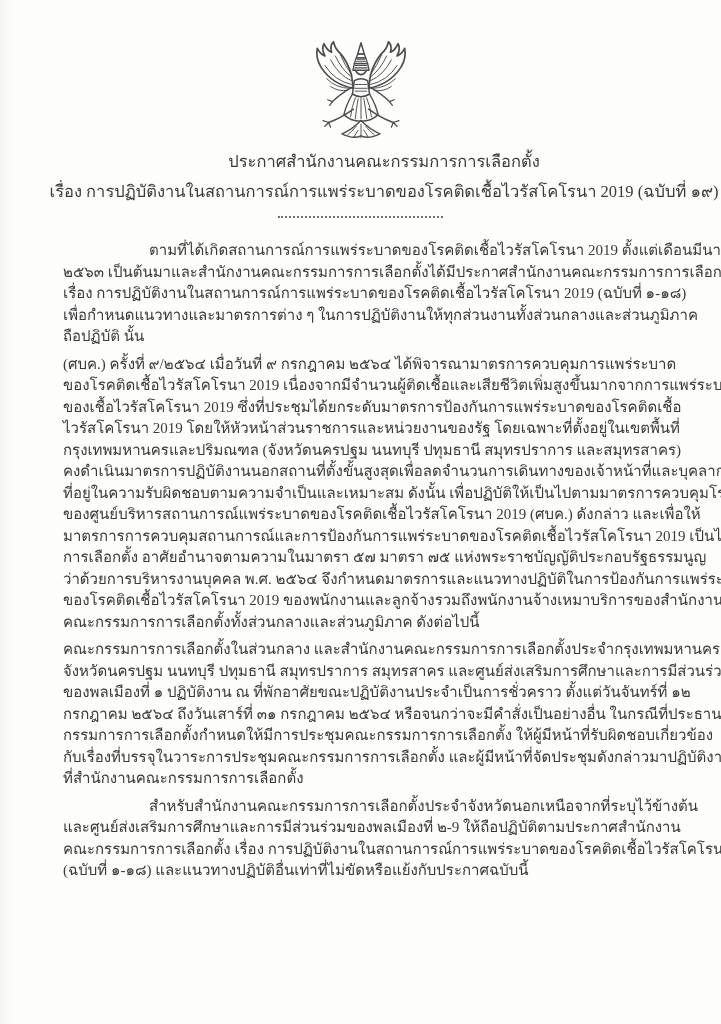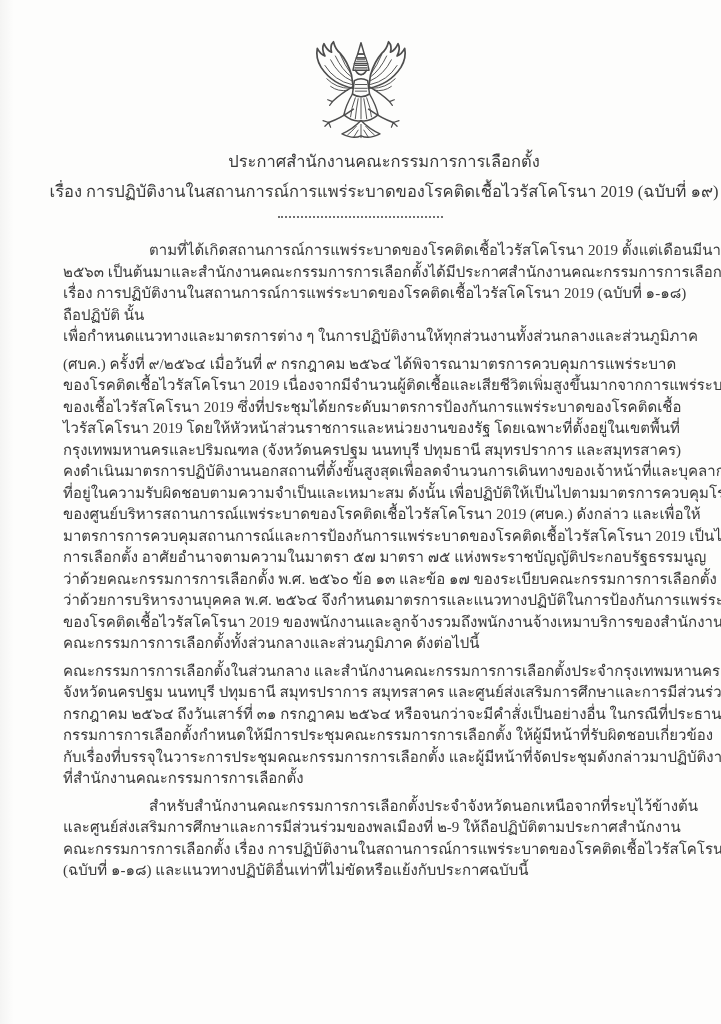--- a/index.html
+++ b/index.html
@@ -88,44 +88,44 @@
     <div class="title-line">เรื่อง การปฏิบัติงานในสถานการณ์การแพร่ระบาดของโรคติดเชื้อไวรัสโคโรนา 2019 (ฉบับที่ ๑๙)</div>
     <div class="divider"></div>
   </div>
 
   <div class="content">
 
     <div class="p">
       <div class="line indent">ตามที่ได้เกิดสถานการณ์การแพร่ระบาดของโรคติดเชื้อไวรัสโคโรนา 2019 ตั้งแต่เดือนมีนาคม</div>
       <div class="line">๒๕๖๓ เป็นต้นมาและสำนักงานคณะกรรมการการเลือกตั้งได้มีประกาศสำนักงานคณะกรรมการการเลือกตั้ง</div>
       <div class="line">เรื่อง การปฏิบัติงานในสถานการณ์การแพร่ระบาดของโรคติดเชื้อไวรัสโคโรนา 2019 (ฉบับที่ ๑-๑๘)</div>
+      <div class="line">เพื่อกำหนดแนวทางและมาตรการต่าง ๆ ในการปฏิบัติงานให้ทุกส่วนงานทั้งส่วนกลางและส่วนภูมิภาค</div>
       <div class="line">ถือปฏิบัติ นั้น</div>
-      <div class="line">เพื่อกำหนดแนวทางและมาตรการต่าง ๆ ในการปฏิบัติงานให้ทุกส่วนงานทั้งส่วนกลางและส่วนภูมิภาค</div>
     </div>
 
     <div class="p">
       <div class="line">(ศบค.) ครั้งที่ ๙/๒๕๖๔ เมื่อวันที่ ๙ กรกฎาคม ๒๕๖๔ ได้พิจารณามาตรการควบคุมการแพร่ระบาด</div>
       <div class="line">ของโรคติดเชื้อไวรัสโคโรนา 2019 เนื่องจากมีจำนวนผู้ติดเชื้อและเสียชีวิตเพิ่มสูงขึ้นมากจากการแพร่ระบาด</div>
       <div class="line">ของเชื้อไวรัสโคโรนา 2019 ซึ่งที่ประชุมได้ยกระดับมาตรการป้องกันการแพร่ระบาดของโรคติดเชื้อ</div>
       <div class="line">ไวรัสโคโรนา 2019 โดยให้หัวหน้าส่วนราชการและหน่วยงานของรัฐ โดยเฉพาะที่ตั้งอยู่ในเขตพื้นที่</div>
       <div class="line">กรุงเทพมหานครและปริมณฑล (จังหวัดนครปฐม นนทบุรี ปทุมธานี สมุทรปราการ และสมุทรสาคร)</div>
       <div class="line">คงดำเนินมาตรการปฏิบัติงานนอกสถานที่ตั้งขั้นสูงสุดเพื่อลดจำนวนการเดินทางของเจ้าหน้าที่และบุคลากร</div>
       <div class="line">ที่อยู่ในความรับผิดชอบตามความจำเป็นและเหมาะสม ดังนั้น เพื่อปฏิบัติให้เป็นไปตามมาตรการควบคุมโรค</div>
       <div class="line">ของศูนย์บริหารสถานการณ์แพร่ระบาดของโรคติดเชื้อไวรัสโคโรนา 2019 (ศบค.) ดังกล่าว และเพื่อให้</div>
       <div class="line">มาตรการการควบคุมสถานการณ์และการป้องกันการแพร่ระบาดของโรคติดเชื้อไวรัสโคโรนา 2019 เป็นไป</div>
       <div class="line">การเลือกตั้ง อาศัยอำนาจตามความในมาตรา ๕๗ มาตรา ๗๕ แห่งพระราชบัญญัติประกอบรัฐธรรมนูญ</div>
-      <div class="line">ว่าด้วยคณะกรรมการการเลือกตั้ง พ.ศ. ๒๕๖๐ ข้อ ๑๓ และข้อ ๑๗ ของระเบียบคณะกรรมการการเลือกตั้ง</div>
       <div class="line">ว่าด้วยการบริหารงานบุคคล พ.ศ. ๒๕๖๔ จึงกำหนดมาตรการและแนวทางปฏิบัติในการป้องกันการแพร่ระบาด</div>
       <div class="line">ของโรคติดเชื้อไวรัสโคโรนา 2019 ของพนักงานและลูกจ้างรวมถึงพนักงานจ้างเหมาบริการของสำนักงาน</div>
       <div class="line">คณะกรรมการการเลือกตั้งทั้งส่วนกลางและส่วนภูมิภาค ดังต่อไปนี้</div>
     </div>
 
     <div class="p">
       <div class="line">คณะกรรมการการเลือกตั้งในส่วนกลาง และสำนักงานคณะกรรมการการเลือกตั้งประจำกรุงเทพมหานคร</div>
       <div class="line">จังหวัดนครปฐม นนทบุรี ปทุมธานี สมุทรปราการ สมุทรสาคร และศูนย์ส่งเสริมการศึกษาและการมีส่วนร่วม</div>
+      <div class="line">ของพลเมืองที่ ๑ ปฏิบัติงาน ณ ที่พักอาศัยขณะปฏิบัติงานประจำเป็นการชั่วคราว ตั้งแต่วันจันทร์ที่ ๑๒</div>
       <div class="line">กรกฎาคม ๒๕๖๔ ถึงวันเสาร์ที่ ๓๑ กรกฎาคม ๒๕๖๔ หรือจนกว่าจะมีคำสั่งเป็นอย่างอื่น ในกรณีที่ประธาน</div>
       <div class="line">กรรมการการเลือกตั้งกำหนดให้มีการประชุมคณะกรรมการการเลือกตั้ง ให้ผู้มีหน้าที่รับผิดชอบเกี่ยวข้อง</div>
       <div class="line">กับเรื่องที่บรรจุในวาระการประชุมคณะกรรมการการเลือกตั้ง และผู้มีหน้าที่จัดประชุมดังกล่าวมาปฏิบัติงาน</div>
       <div class="line">ที่สำนักงานคณะกรรมการการเลือกตั้ง</div>
     </div>
 
     <div class="p">
       <div class="line indent">สำหรับสำนักงานคณะกรรมการการเลือกตั้งประจำจังหวัดนอกเหนือจากที่ระบุไว้ข้างต้น</div>
       <div class="line">และศูนย์ส่งเสริมการศึกษาและการมีส่วนร่วมของพลเมืองที่ ๒-9 ให้ถือปฏิบัติตามประกาศสำนักงาน</div>
       <div class="line">คณะกรรมการการเลือกตั้ง เรื่อง การปฏิบัติงานในสถานการณ์การแพร่ระบาดของโรคติดเชื้อไวรัสโคโรนา 2019</div>

